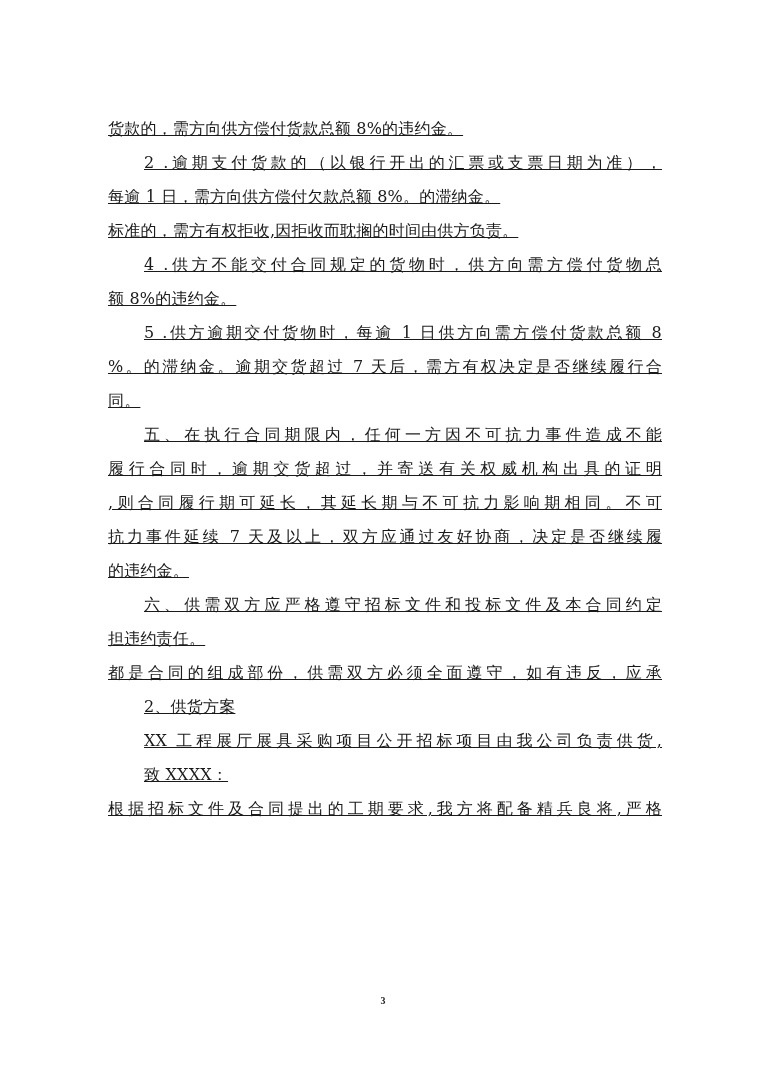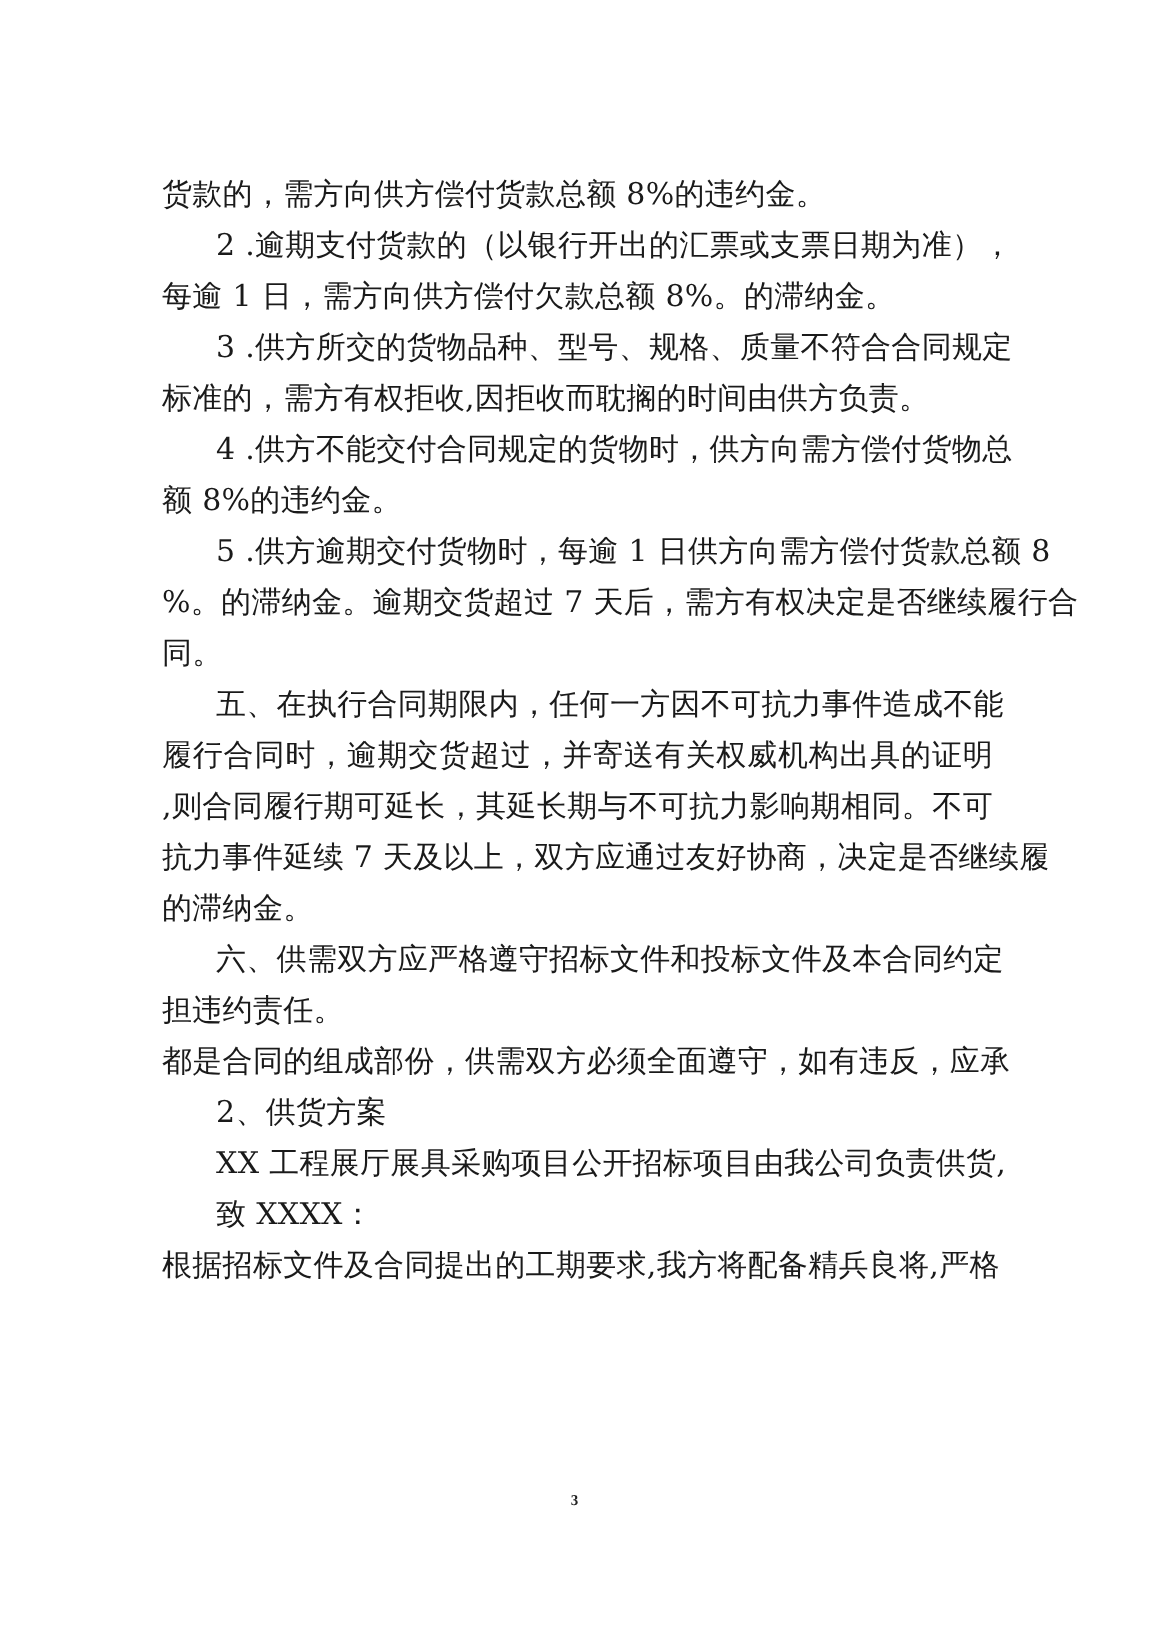--- a/index.html
+++ b/index.html
@@ -25,25 +25,26 @@
     }
     .content {
       position: absolute;
       left: 108px;
       top: 112px;
       width: 554px;
     }
     .line {
       height: 34px;
       line-height: 34px;
-      font-size: 20px;
+      font-size: 16px;
       white-space: nowrap;
       text-align: justify;
       text-align-last: justify;
       letter-spacing: 0.2px;
+      text-decoration: underline;
     }
     .line.indent {
       padding-left: 36px;
     }
     .line.last {
       text-align-last: left;
     }
     .page-number {
       position: absolute;
       left: 0;
@@ -57,32 +58,31 @@
     }
   </style>
 </head>
 <body>
 
 <div class="page">
   <div class="content">
     <div class="line last">货款的，需方向供方偿付货款总额 8%的违约金。</div>
     <div class="line indent">2 .逾期支付货款的（以银行开出的汇票或支票日期为准），</div>
     <div class="line last">每逾 1 日，需方向供方偿付欠款总额 8%。的滞纳金。</div>
-    <div class="line indent">3 .供方所交的货物品种、型号、规格、质量不符合合同规定</div>
     <div class="line last">标准的，需方有权拒收,因拒收而耽搁的时间由供方负责。</div>
     <div class="line indent">4 .供方不能交付合同规定的货物时，供方向需方偿付货物总</div>
     <div class="line last">额 8%的违约金。</div>
     <div class="line indent">5 .供方逾期交付货物时，每逾 1 日供方向需方偿付货款总额 8</div>
     <div class="line">%。的滞纳金。逾期交货超过 7 天后，需方有权决定是否继续履行合</div>
     <div class="line last">同。</div>
     <div class="line indent">五、在执行合同期限内，任何一方因不可抗力事件造成不能</div>
     <div class="line">履行合同时，逾期交货超过，并寄送有关权威机构出具的证明</div>
     <div class="line">,则合同履行期可延长，其延长期与不可抗力影响期相同。不可</div>
     <div class="line">抗力事件延续 7 天及以上，双方应通过友好协商，决定是否继续履</div>
-    <div class="line last">的滞纳金。</div>
+    <div class="line last">的违约金。</div>
     <div class="line indent">六、供需双方应严格遵守招标文件和投标文件及本合同约定</div>
     <div class="line last">担违约责任。</div>
     <div class="line">都是合同的组成部份，供需双方必须全面遵守，如有违反，应承</div>
     <div class="line indent last">2、供货方案</div>
     <div class="line indent">XX 工程展厅展具采购项目公开招标项目由我公司负责供货,</div>
     <div class="line indent last">致 XXXX：</div>
     <div class="line">根据招标文件及合同提出的工期要求,我方将配备精兵良将,严格</div>
   </div>
   <div class="page-number">3</div>
 </div>

